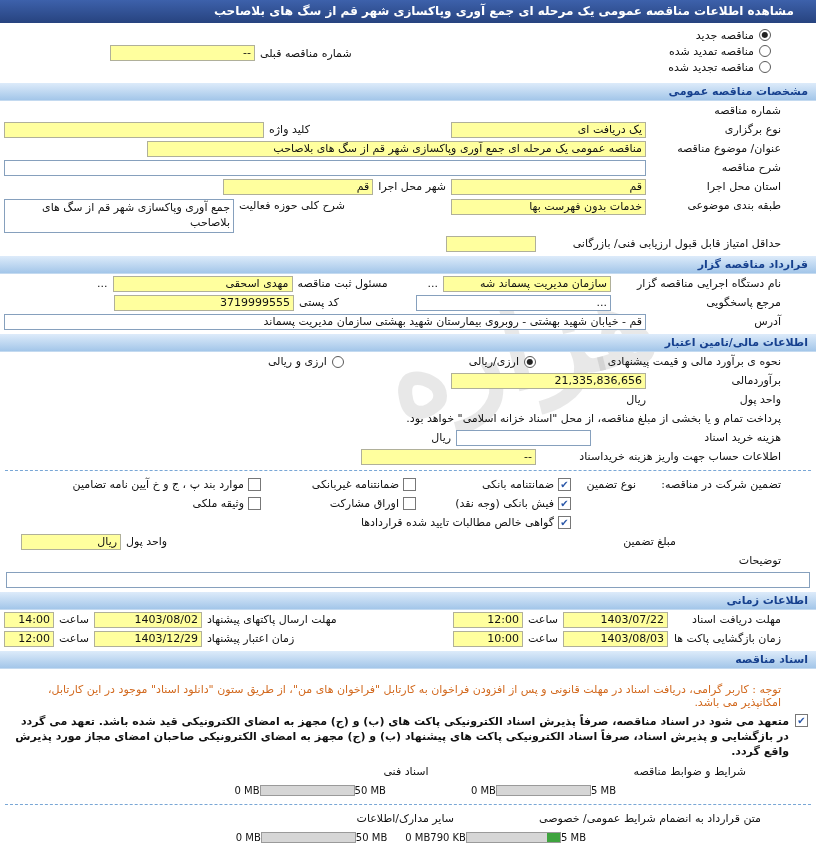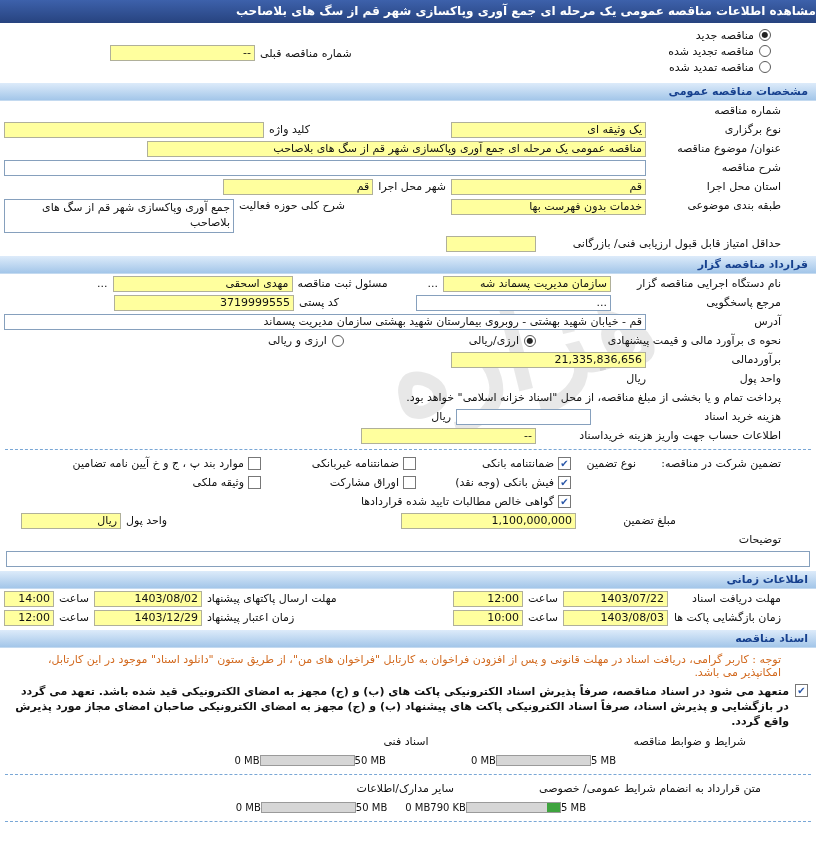--- a/index.html
+++ b/index.html
@@ -5,21 +5,21 @@
 <style>
   *{box-sizing:border-box}
   html,body{margin:0;padding:0}
   body{width:816px;height:845px;background:#fff;font-family:"DejaVu Sans",sans-serif;
        font-size:11px;color:#111;direction:rtl;position:relative;overflow:hidden}
   .watermark{position:absolute;top:280px;left:310px;width:420px;text-align:center;font-size:115px;
        font-weight:bold;color:rgba(110,110,110,.16);transform:rotate(-14deg);z-index:0;
        pointer-events:none;font-family:"DejaVu Serif",serif;white-space:nowrap}
   .page{position:relative;z-index:1}
   .titlebar{background:linear-gradient(#3d61ab,#27437f);color:#fff;font-weight:bold;font-size:12px;
-       padding:4px 0;min-height:22px;line-height:15px}
+       padding:4px 22px;min-height:22px;line-height:15px}
   .sechdr{background:linear-gradient(#ddebfa,#a3c6e9);color:#16408e;font-weight:bold;
        padding:2px 8px;margin-top:3px;border-bottom:1px solid #c4daf0}
   .row{display:flex;align-items:center;gap:5px;padding:1px 35px 1px 4px;min-height:19px}
   .row.top{align-items:flex-start;padding-top:3px}
   .fullpad{padding:1px 6px}
   .lbl{white-space:nowrap}
   .vy{background:#ffff9e;border:1px solid #b0b09a;height:16px;line-height:14px;padding:0 3px;
       white-space:nowrap;overflow:hidden}
   .vw{background:#fff;border:1px solid #86a0bd;height:16px;line-height:14px;padding:0 3px;
       white-space:nowrap;overflow:hidden}
@@ -37,21 +37,21 @@
   .pr55{padding-right:55px}.pr70{padding-right:70px}.pr140{padding-right:140px}
   .pr200{padding-right:200px}.pr230{padding-right:230px}.pr245{padding-right:245px}
   .radio{width:12px;height:12px;border:1px solid #5a5a5a;border-radius:50%;background:#fff;
       display:inline-flex;align-items:center;justify-content:center;font-size:8px;color:#222;
       flex:none;line-height:1}
   .cb{width:13px;height:13px;border:1px solid #777;background:#fff;display:inline-flex;
       align-items:center;justify-content:center;font-size:10px;font-weight:bold;color:#2a57a8;
       flex:none;line-height:1}
   .cbitem{display:inline-flex;align-items:center;gap:4px}
   .dashes{border-top:1px dashed #79a7d6;margin:4px 5px;height:0}
-  .notice{color:#d2691e;padding:5px 35px 2px 6px}
+  .notice{color:#d2691e;padding:14px 35px 2px 6px}
   .commit{display:flex;gap:6px;padding:3px 8px;font-weight:bold;align-items:flex-start;line-height:15px}
   .status-wrap{position:relative;padding:4px 45px 5px 8px}
   .radio-row{display:flex;align-items:center;gap:5px;padding:1px 0;min-height:16px}
   .prev{position:absolute;top:22px;left:110px;display:flex;align-items:center;gap:5px}
   .bargroup{direction:ltr;display:flex;align-items:flex-end;flex:none}
   .mb{font-size:10px;white-space:nowrap}
   .bar{width:95px;height:11px;background:#d6d6d6;border:1px solid #9a9a9a;position:relative;flex:none}
   .fill{position:absolute;right:0;top:0;bottom:0;background:#3ea33e}
   .dots{cursor:pointer}
 </style>
@@ -64,41 +64,41 @@
 
   <div class="titlebar">مشاهده اطلاعات مناقصه عمومی یک مرحله ای جمع آوری وپاکسازی شهر قم از سگ های بلاصاحب</div>
 
   <div class="status-wrap">
     <div class="radio-row">
       <span class="radio">●</span>
       <span class="lbl">مناقصه جدید</span>
     </div>
     <div class="radio-row">
       <span class="radio"></span>
-      <span class="lbl">مناقصه تجدید شده</span>
+      <span class="lbl">مناقصه تمدید شده</span>
     </div>
     <div class="radio-row">
       <span class="radio"></span>
-      <span class="lbl">مناقصه تمدید شده</span>
+      <span class="lbl">مناقصه تجدید شده</span>
     </div>
     <div class="prev">
       <span class="lbl">شماره مناقصه قبلی</span>
       <span class="vy" style="width:145px">--</span>
     </div>
   </div>
 
   <div class="sechdr">مشخصات مناقصه عمومی</div>
 
   <div class="row">
     <span class="lbl w130">شماره مناقصه</span>
   </div>
 
   <div class="row">
     <span class="lbl w130">نوع برگزاری</span>
-    <span class="vy w195">یک وثیقه ای</span>
+    <span class="vy w195">یک دریافت ای</span>
     <span class="spacer"></span>
     <span class="lbl">کلید واژه</span>
     <span class="vy w260"></span>
   </div>
 
   <div class="row">
     <span class="lbl w130">عنوان/ موضوع مناقصه</span>
     <span class="vy w600">مناقصه عمومی یک مرحله ای جمع آوری وپاکسازی شهر قم از سگ های بلاصاحب</span>
   </div>
 
@@ -148,20 +148,21 @@
     <span class="lbl">کد پستی</span>
     <span class="vy w180">3719999555</span>
     <span class="sp105"></span>
   </div>
 
   <div class="row">
     <span class="lbl w130">آدرس</span>
     <span class="vw flex1">قم - خیابان شهید بهشتی - روبروی بیمارستان شهید بهشتی سازمان مدیریت پسماند</span>
   </div>
 
+  <div class="sechdr">اطلاعات مالی/تامین اعتبار</div>
 
   <div class="row">
     <span class="lbl w240">نحوه ی برآورد مالی و قیمت پیشنهادی</span>
     <span class="radio">●</span>
     <span class="lbl">ارزی/ریالی</span>
     <span class="sp115"></span>
     <span class="radio"></span>
     <span class="lbl">ارزی و ریالی</span>
     <span class="spacer"></span>
   </div>
@@ -230,21 +231,20 @@
   <div class="row pr245">
     <span class="cbitem">
       <span class="cb">✔</span>
       <span class="lbl">گواهی خالص مطالبات تایید شده قراردادها</span>
     </span>
     <span class="spacer"></span>
   </div>
 
   <div class="row pr140">
     <span class="lbl w95">مبلغ تضمین</span>
-    <span class="vy w175">1,100,000,000</span>
     <span class="spacer"></span>
     <span class="lbl">واحد پول</span>
     <span class="vy w100">ریال</span>
     <span class="sp12"></span>
   </div>
 
   <div class="row">
     <span class="lbl">توضیحات</span>
   </div>
   <div class="row fullpad">

